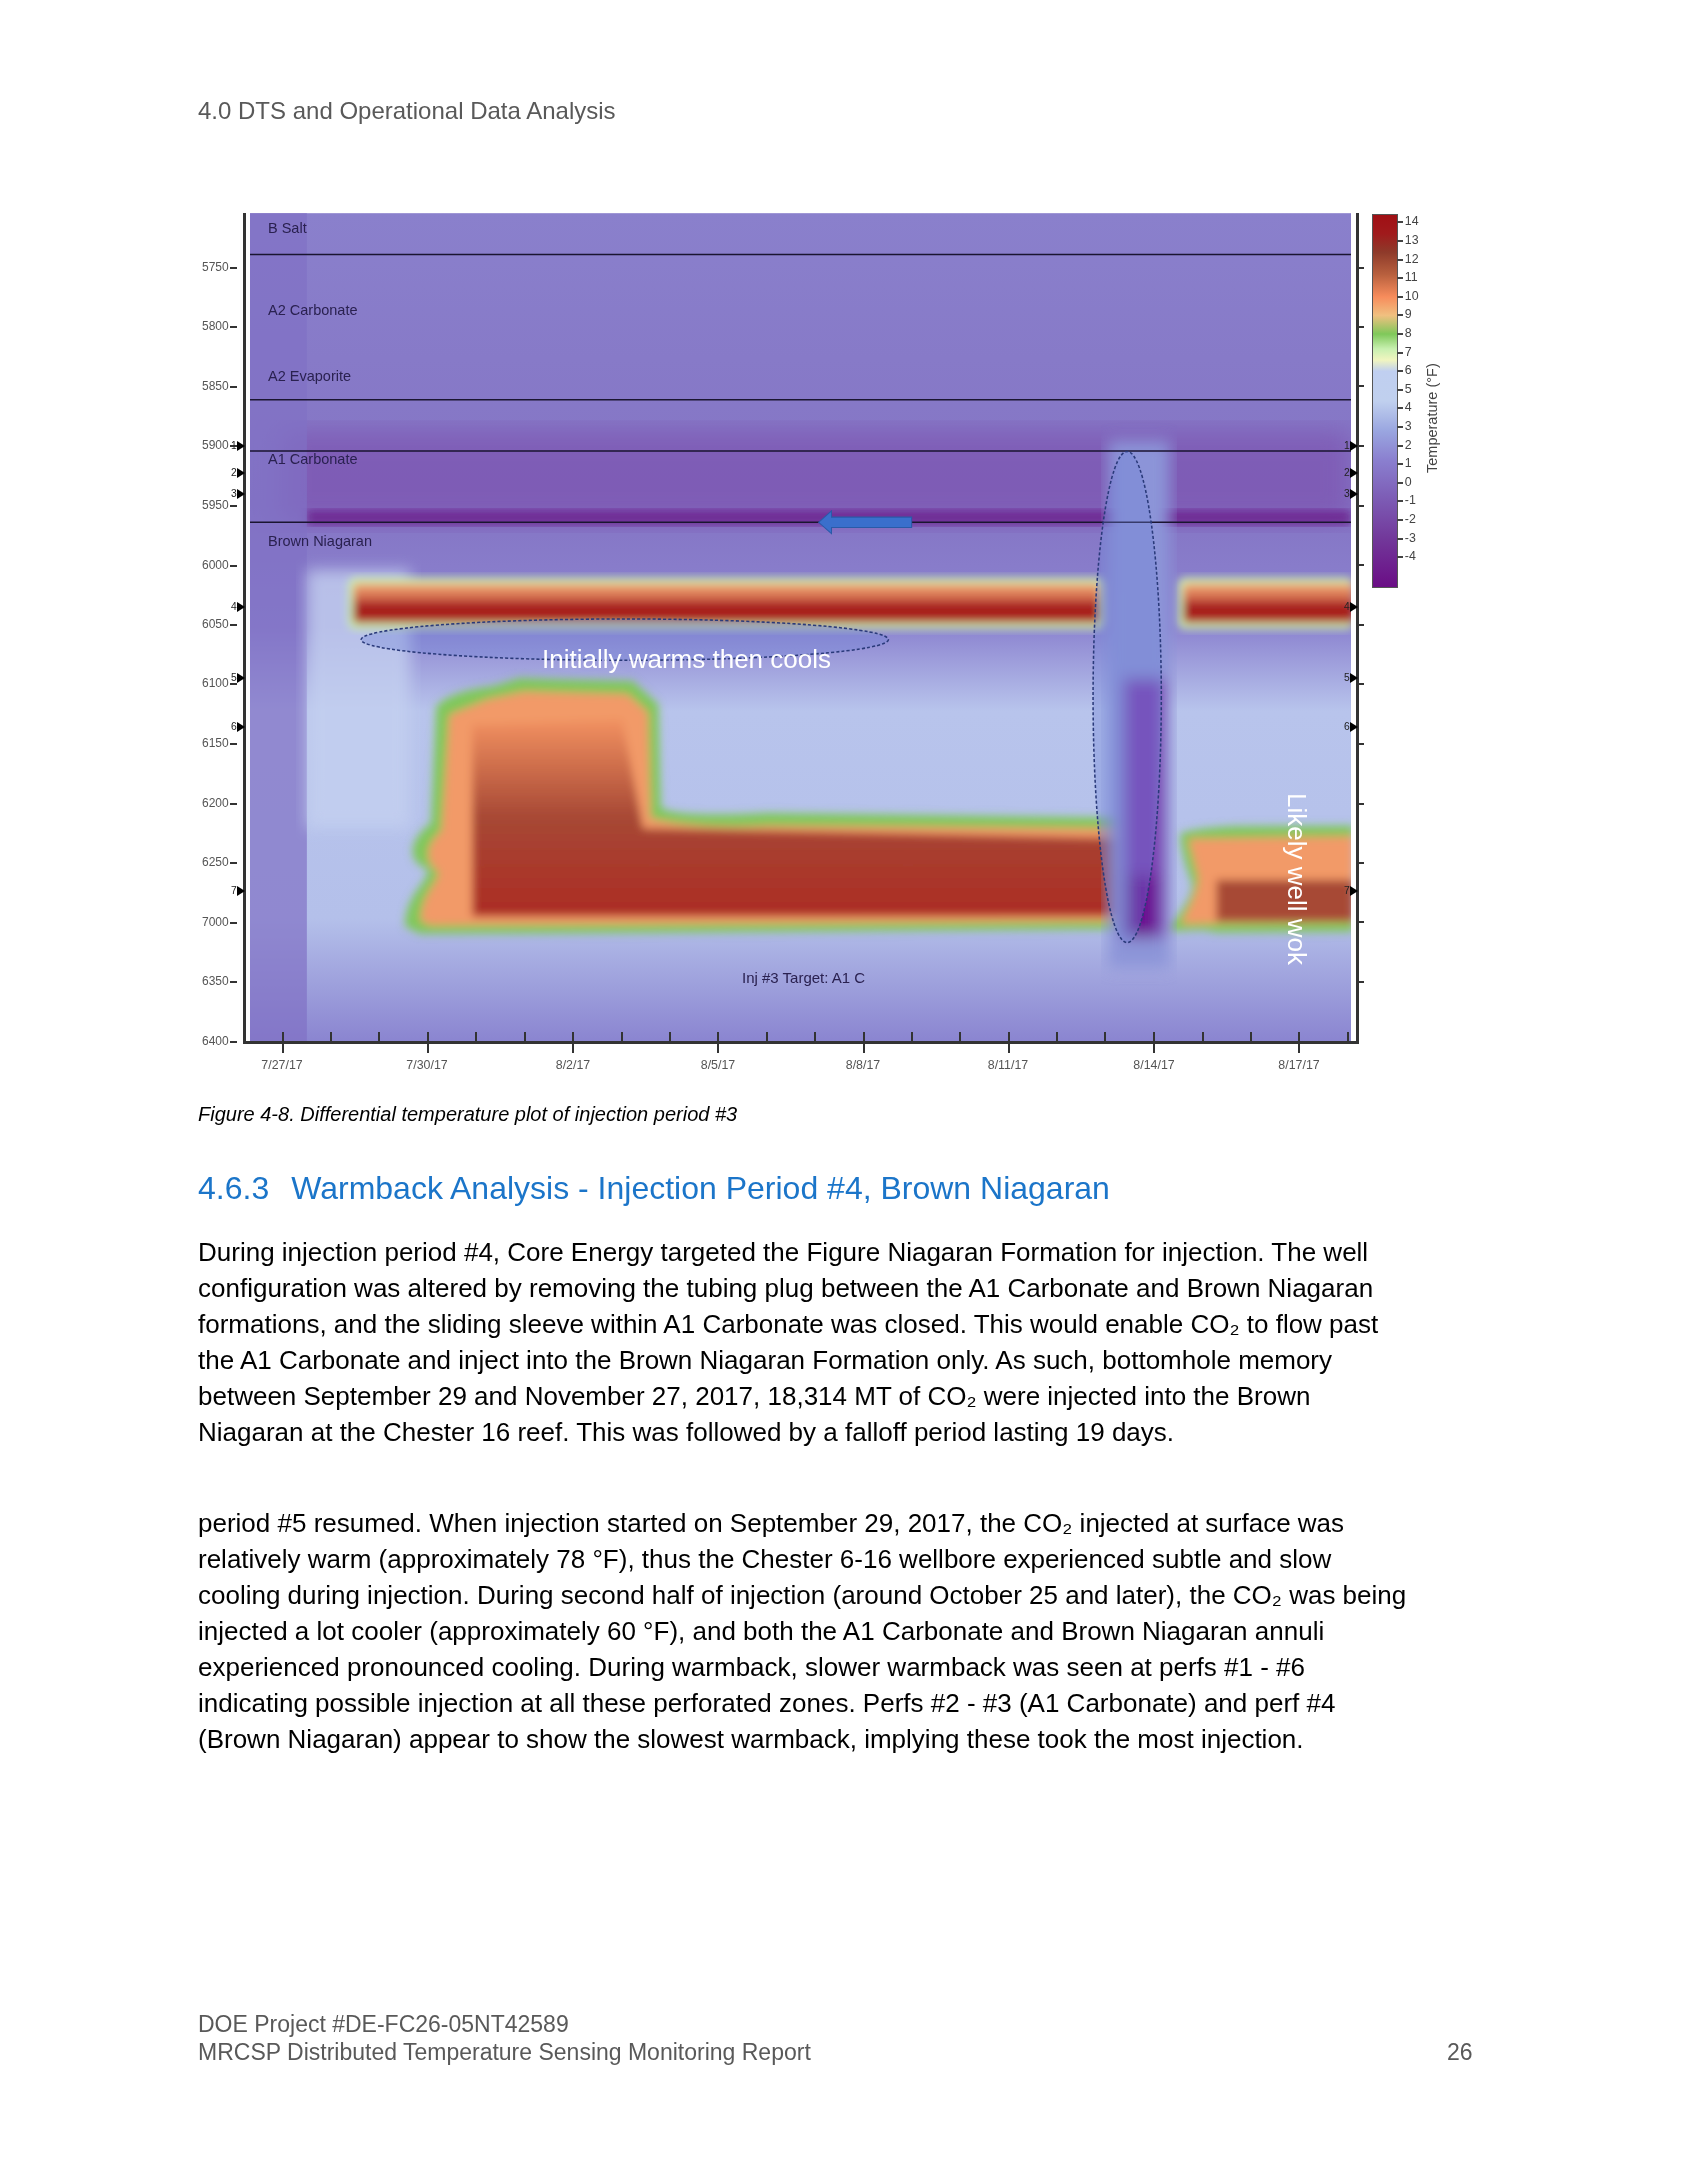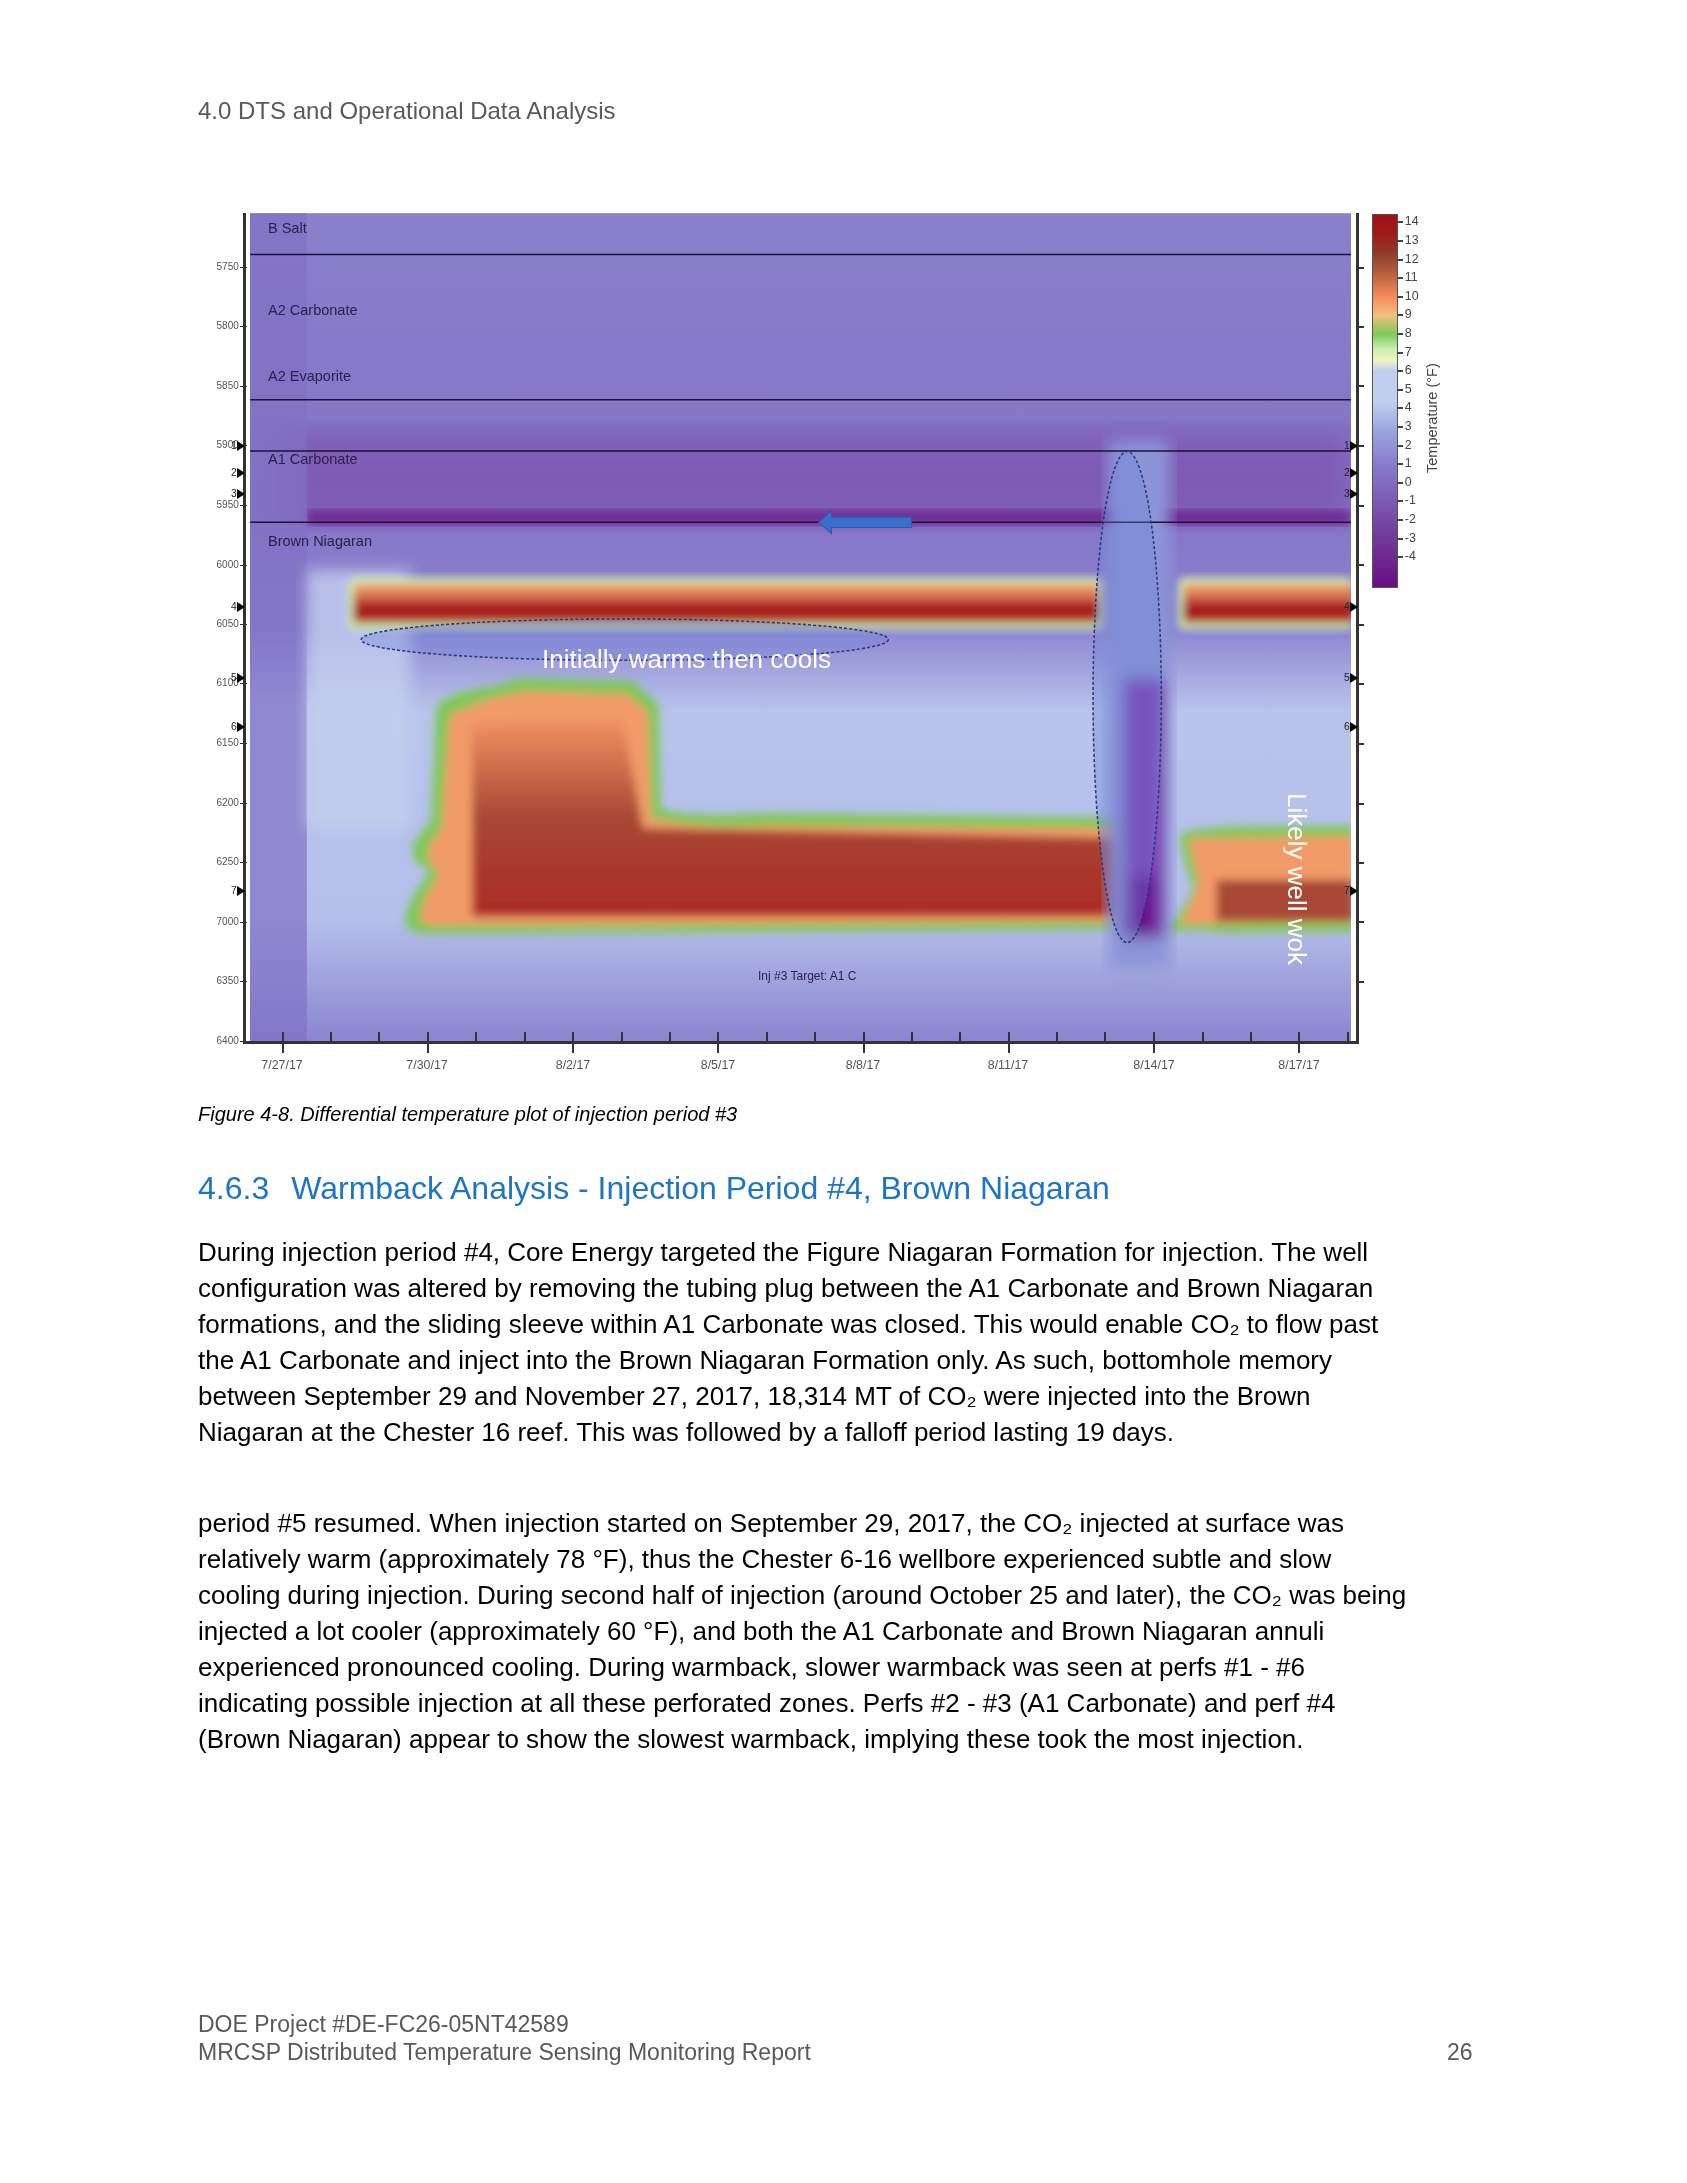--- a/index.html
+++ b/index.html
@@ -5,21 +5,21 @@
   html, body { margin:0; padding:0; background:#ffffff; }
   body { width:1687px; height:2183px; position:relative; overflow:hidden; font-family:"Liberation Sans", sans-serif; color:#000; }
   .abs { position:absolute; }
   .running-header { left:198px; top:97px; font-size:24px; color:#595959; white-space:nowrap; }
   .figure { left:186px; top:204px; width:1323px; height:889px; }
   .plot-wrap { position:absolute; left:64px; top:9.3px; width:1101px; height:830px; overflow:hidden; }
   .plot-wrap svg { display:block; }
   .y-axis-line { position:absolute; left:57px; top:9.3px; width:2.6px; height:831px; background:#333; }
   .x-axis-line { position:absolute; left:57px; top:837px; width:1116px; height:2.6px; background:#333; }
   .r-axis-line { position:absolute; left:1170px; top:9.3px; width:2.6px; height:831px; background:#333; }
-  .ytick { position:absolute; left:4px; width:57px; text-align:right; font-size:10px; color:#555; line-height:12.4px; }
+  .ytick { position:absolute; left:16px; width:57px; text-align:left; font-size:12px; color:#555; line-height:12.4px; }
   .ytick span.t { display:inline-block; width:7.2px; height:1.6px; background:#333; vertical-align:middle; margin-left:1px; }
   .xtick-label { position:absolute; top:854px; font-size:12.4px; color:#555; transform:translateX(-50%); white-space:nowrap; }
   .xtick { position:absolute; top:828px; width:1.6px; background:#333; }
   .perf { position:absolute; font-size:10.3px; color:#222; }
   .perf .tri { display:inline-block; width:0; height:0; border-top:5.2px solid transparent; border-bottom:5.2px solid transparent; border-left:8.3px solid #000; vertical-align:middle; }
   .rtick { position:absolute; left:1171px; width:7.2px; height:1.6px; background:#333; }
   .fm-label { position:absolute; font-size:14.5px; color:#2a2150; white-space:nowrap; }
   .cbar { position:absolute; left:1186px; top:10.3px; width:24px; height:372px; border:1px solid #555;
     background:linear-gradient(to bottom, #a00f14 0%, #a01a1c 5%, #8e3a2a 10%, #b8603e 16%, #f78c5c 22%, #f0c080 27%, #7fc85a 32%, #c8f0b0 36%, #f0f5c0 39%, #c0cff0 42%, #c0d0ee 50%, #9aa6e0 58%, #8a7fcf 66%, #7e60b8 75%, #72389a 87%, #6a0d85 100%); }
   .cbar-tick { position:absolute; left:1211px; font-size:12.4px; color:#444; line-height:12.4px; white-space:nowrap; }
@@ -121,21 +121,21 @@
   </div>
 
   <div class="fm-label" style="left:82px; top:15.5px;">B Salt</div>
   <div class="fm-label" style="left:82px; top:98px;">A2 Carbonate</div>
   <div class="fm-label" style="left:82px; top:164px;">A2 Evaporite</div>
   <div class="fm-label" style="left:82px; top:247px;">A1 Carbonate</div>
   <div class="fm-label" style="left:82px; top:329px;">Brown Niagaran</div>
 
   <div class="abs" style="left:356px; top:440px; font-size:26px; color:#ffffff; white-space:nowrap;">Initially warms then cools</div>
   <div class="abs" style="left:1126px; top:589px; font-size:26px; color:#ffffff; white-space:nowrap; transform:rotate(90deg); transform-origin:left top;">Likely well wok</div>
-  <div class="abs" style="left:572px; top:765px; font-size:12px; color:#2a2150; white-space:nowrap;">Inj #3 Target: A1 C</div>
+  <div class="abs" style="left:556px; top:765px; font-size:15px; color:#2a2150; white-space:nowrap;">Inj #3 Target: A1 C</div>
 
   <div class="y-axis-line"></div>
   <div class="x-axis-line"></div>
   <div class="r-axis-line"></div>
 
   <div class="ytick" style="top:57px;"><span>5750</span><span class="t"></span></div>
   <div class="ytick" style="top:116px;"><span>5800</span><span class="t"></span></div>
   <div class="ytick" style="top:176px;"><span>5850</span><span class="t"></span></div>
   <div class="ytick" style="top:235px;"><span>5900</span><span class="t"></span></div>
   <div class="ytick" style="top:295px;"><span>5950</span><span class="t"></span></div>

